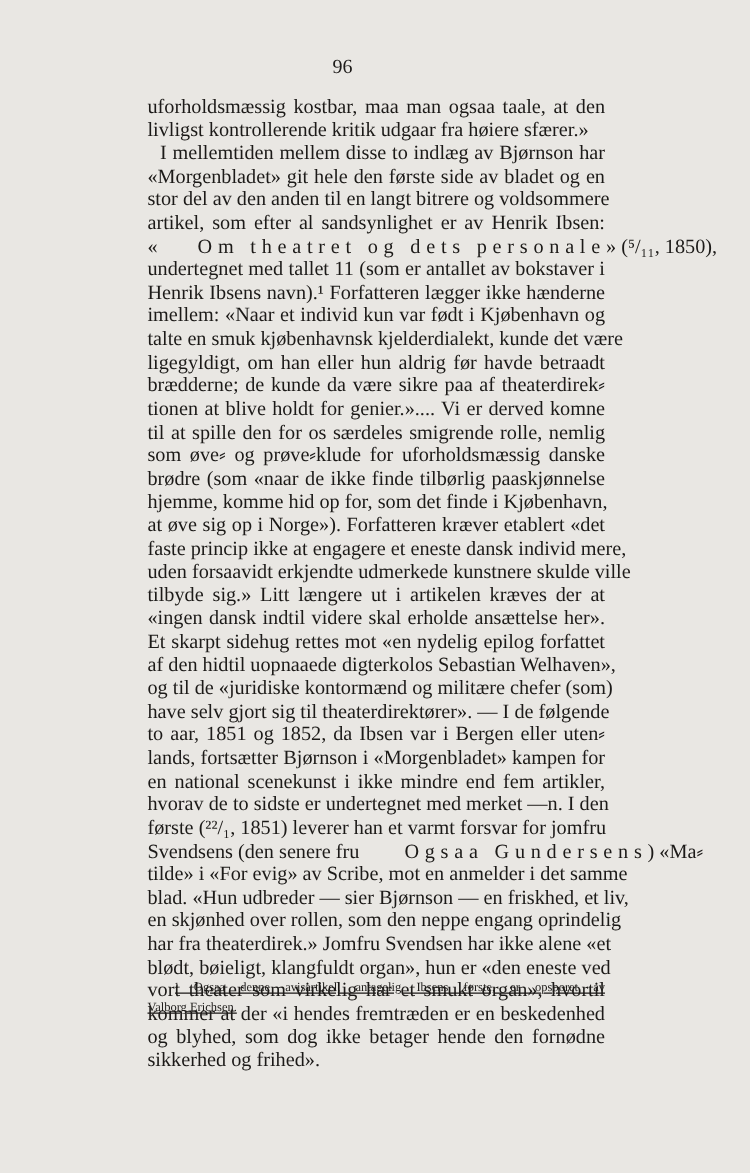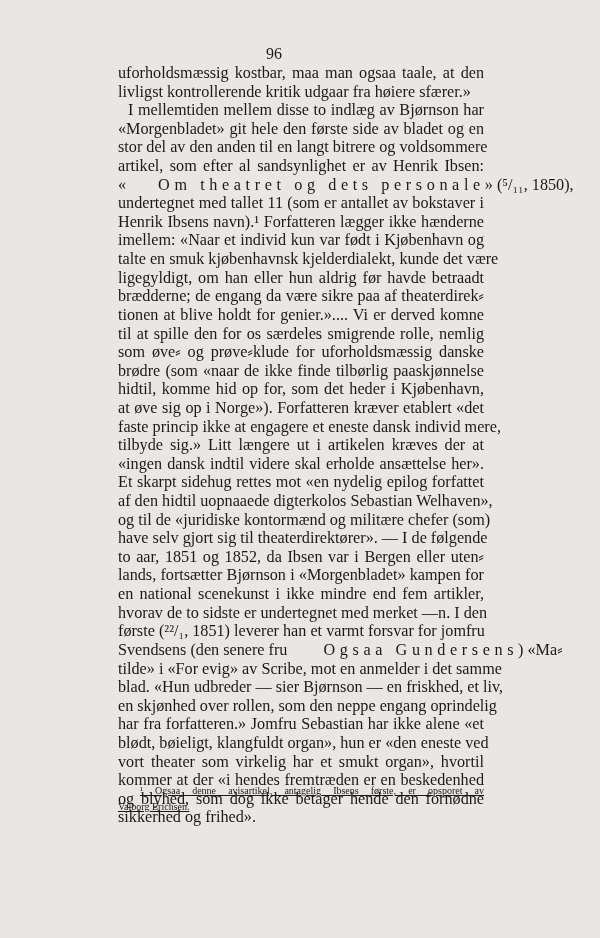--- a/index.html
+++ b/index.html
@@ -8,21 +8,21 @@
     background: #e9e7e3;
     font-family: "Liberation Serif", "DejaVu Serif", serif;
     color: #1c1a18;
     position: relative;
   }
   .page-number {
     position: absolute; left: 0; width: 548px; top: 45px;
     text-align: center; font-size: 16px;
   }
   .body-text {
-    position: absolute; left: 118px; top: 64px; width: 366px;
+    position: absolute; left: 118px; top: 76px; width: 366px;
   }
   .line {
     display: block; height: 18.62px; line-height: 18.62px;
     font-size: 16.2px; white-space: nowrap;
     text-align: justify; text-align-last: justify;
   }
   .line.last { text-align-last: left; }
   .line.indent { padding-left: 10px; }
   .spaced { letter-spacing: 4.6px; margin-left: 32px; }
   .footnote {
@@ -46,44 +46,45 @@
   <span class="line indent">I mellemtiden mellem disse to indlæg av Bjørnson har</span>
   <span class="line">«Morgenbladet» git hele den første side av bladet og en</span>
   <span class="line">stor del av den anden til en langt bitrere og voldsommere</span>
   <span class="line">artikel, som efter al sandsynlighet er av Henrik Ibsen:</span>
   <span class="line">«<span class="spaced">Om theatret og dets personale</span>» (⁵/₁₁, 1850),</span>
   <span class="line">undertegnet med tallet 11 (som er antallet av bokstaver i</span>
   <span class="line">Henrik Ibsens navn).¹ Forfatteren lægger ikke hænderne</span>
   <span class="line">imellem: «Naar et individ kun var født i Kjøbenhavn og</span>
   <span class="line">talte en smuk kjøbenhavnsk kjelderdialekt, kunde det være</span>
   <span class="line">ligegyldigt, om han eller hun aldrig før havde betraadt</span>
-  <span class="line">brædderne; de engang da være sikre paa af theaterdirek⸗</span>
+  <span class="line">brædderne; de kunde da være sikre paa af theaterdirek⸗</span>
   <span class="line">tionen at blive holdt for genier.».... Vi er derved komne</span>
   <span class="line">til at spille den for os særdeles smigrende rolle, nemlig</span>
   <span class="line">som øve⸗ og prøve⸗klude for uforholdsmæssig danske</span>
   <span class="line">brødre (som «naar de ikke finde tilbørlig paaskjønnelse</span>
-  <span class="line">hidtil, komme hid op for, som det heder i Kjøbenhavn,</span>
+  <span class="line">hjemme, komme hid op for, som det finde i Kjøbenhavn,</span>
   <span class="line">at øve sig op i Norge»). Forfatteren kræver etablert «det</span>
   <span class="line">faste princip ikke at engagere et eneste dansk individ mere,</span>
+  <span class="line">uden forsaavidt erkjendte udmerkede kunstnere skulde ville</span>
   <span class="line">tilbyde sig.» Litt længere ut i artikelen kræves der at</span>
   <span class="line">«ingen dansk indtil videre skal erholde ansættelse her».</span>
   <span class="line">Et skarpt sidehug rettes mot «en nydelig epilog forfattet</span>
   <span class="line">af den hidtil uopnaaede digterkolos Sebastian Welhaven»,</span>
   <span class="line">og til de «juridiske kontormænd og militære chefer (som)</span>
   <span class="line">have selv gjort sig til theaterdirektører». — I de følgende</span>
   <span class="line">to aar, 1851 og 1852, da Ibsen var i Bergen eller uten⸗</span>
   <span class="line">lands, fortsætter Bjørnson i «Morgenbladet» kampen for</span>
   <span class="line">en national scenekunst i ikke mindre end fem artikler,</span>
   <span class="line">hvorav de to sidste er undertegnet med merket —n. I den</span>
   <span class="line">første (²²/₁, 1851) leverer han et varmt forsvar for jomfru</span>
   <span class="line">Svendsens (den senere fru <span class="spaced">Ogsaa Gundersens</span>) «Ma⸗</span>
   <span class="line">tilde» i «For evig» av Scribe, mot en anmelder i det samme</span>
   <span class="line">blad. «Hun udbreder — sier Bjørnson — en friskhed, et liv,</span>
   <span class="line">en skjønhed over rollen, som den neppe engang oprindelig</span>
-  <span class="line">har fra forfatteren.» Jomfru Sebastian har ikke alene «et</span>
+  <span class="line">har fra theaterdirek.» Jomfru Svendsen har ikke alene «et</span>
   <span class="line">blødt, bøieligt, klangfuldt organ», hun er «den eneste ved</span>
   <span class="line">vort theater som virkelig har et smukt organ», hvortil</span>
   <span class="line">kommer at der «i hendes fremtræden er en beskedenhed</span>
   <span class="line">og blyhed, som dog ikke betager hende den fornødne</span>
   <span class="line last">sikkerhed og frihed».</span>
 </div>
 
 <div class="footnote">
   <span class="fline indent">¹ Ogsaa denne avisartikel, antagelig Ibsens første, er opsporet av</span>
   <span class="fline last">Valborg Erichsen.</span>

